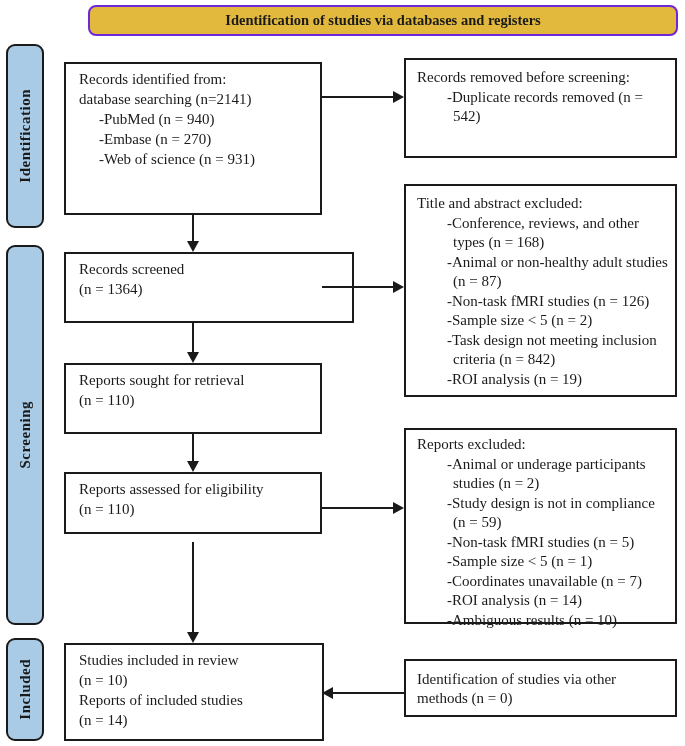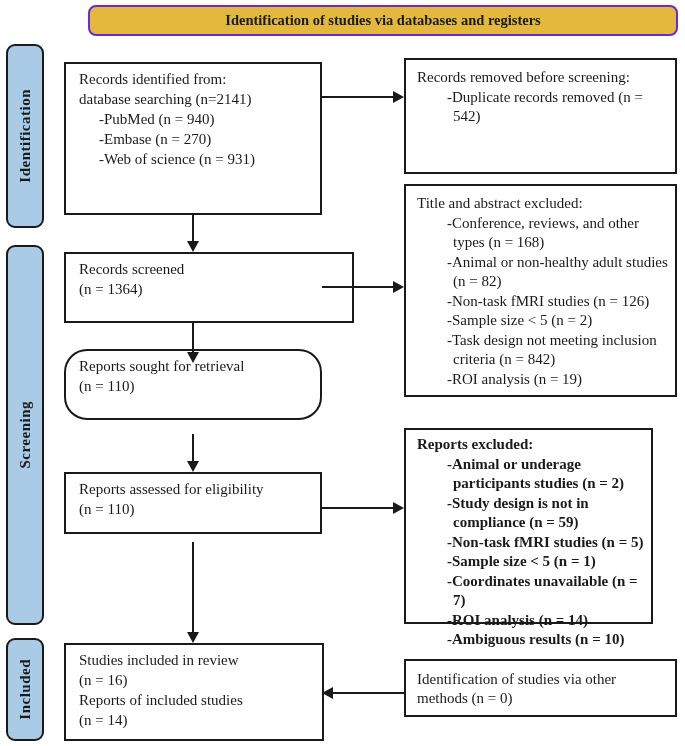--- a/index.html
+++ b/index.html
@@ -68,53 +68,53 @@
     <div class="indent1">-PubMed (n = 940)</div>
     <div class="indent1">-Embase (n = 270)</div>
     <div class="indent1">-Web of science (n = 931)</div>
   </div>
 
   <div class="box flow" style="left:64px; top:252px; width:290px; height:71px;">
     <div>Records screened</div>
     <div>(n = 1364)</div>
   </div>
 
-  <div class="box flow" style="left:64px; top:349px; width:258px; height:71px;border-radius:23px;">
+  <div class="box flow" style="left:64px; top:363px; width:258px; height:71px;">
     <div>Reports sought for retrieval</div>
     <div>(n = 110)</div>
   </div>
 
   <div class="box flow" style="left:64px; top:472px; width:258px; height:62px;">
     <div>Reports assessed for eligibility</div>
     <div>(n = 110)</div>
   </div>
 
   <div class="box flow" style="left:64px; top:643px; width:260px; height:98px;">
     <div>Studies included in review</div>
-    <div>(n = 16)</div>
+    <div>(n = 10)</div>
     <div>Reports of included studies</div>
     <div>(n = 14)</div>
   </div>
 
-  <div class="box side" style="left:404px; top:58px; width:273px; height:116px;">
+  <div class="box side" style="left:404px; top:58px; width:273px; height:100px;">
     <div>Records removed before screening:</div>
     <div class="item">-Duplicate records removed (n = 542)</div>
   </div>
 
   <div class="box side" style="left:404px; top:184px; width:273px; height:213px;">
     <div>Title and abstract excluded:</div>
     <div class="item">-Conference, reviews, and other types (n = 168)</div>
-    <div class="item">-Animal or non-healthy adult studies (n = 82)</div>
+    <div class="item">-Animal or non-healthy adult studies (n = 87)</div>
     <div class="item">-Non-task fMRI studies (n = 126)</div>
     <div class="item">-Sample size &lt; 5 (n = 2)</div>
     <div class="item">-Task design not meeting inclusion criteria (n = 842)</div>
     <div class="item">-ROI analysis (n = 19)</div>
   </div>
 
-  <div class="box side" style="left:404px; top:428px; width:249px; height:196px; padding-top:5px;font-weight:bold;">
+  <div class="box side" style="left:404px; top:428px; width:273px; height:196px; padding-top:5px;">
     <div>Reports excluded:</div>
     <div class="item">-Animal or underage participants studies (n = 2)</div>
     <div class="item">-Study design is not in compliance (n = 59)</div>
     <div class="item">-Non-task fMRI studies (n = 5)</div>
     <div class="item">-Sample size &lt; 5 (n = 1)</div>
     <div class="item">-Coordinates unavailable (n = 7)</div>
     <div class="item">-ROI analysis (n = 14)</div>
     <div class="item">-Ambiguous results (n = 10)</div>
   </div>
 

